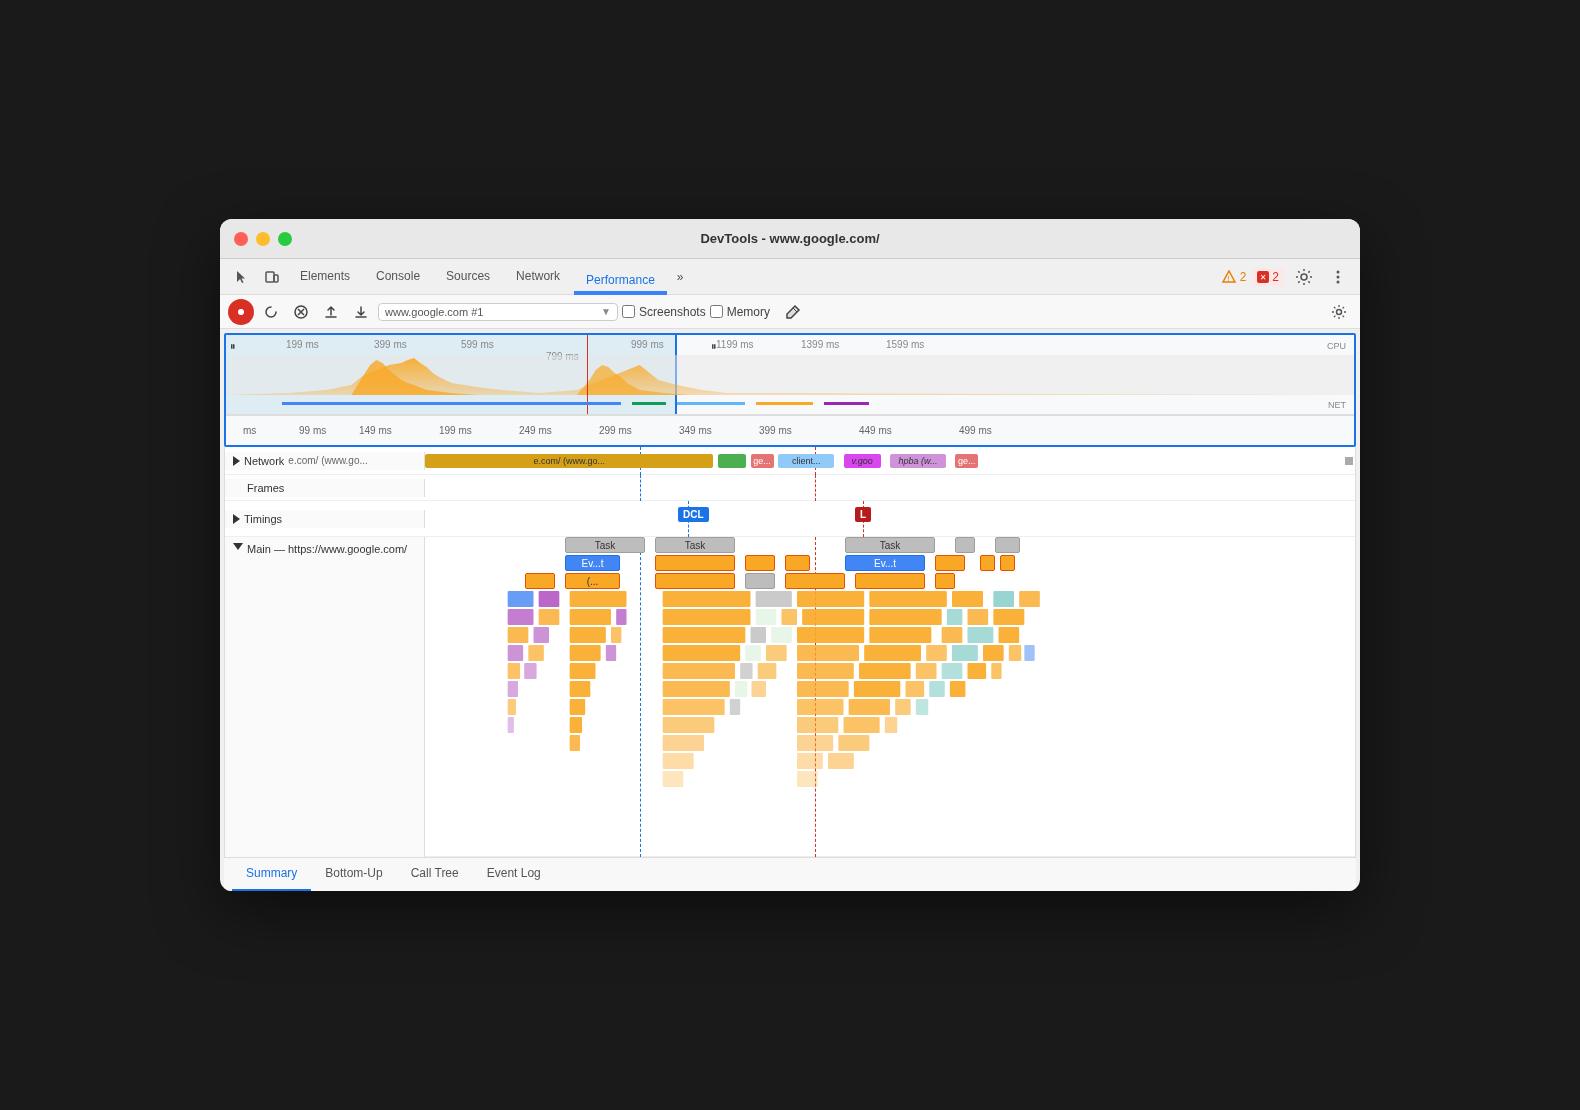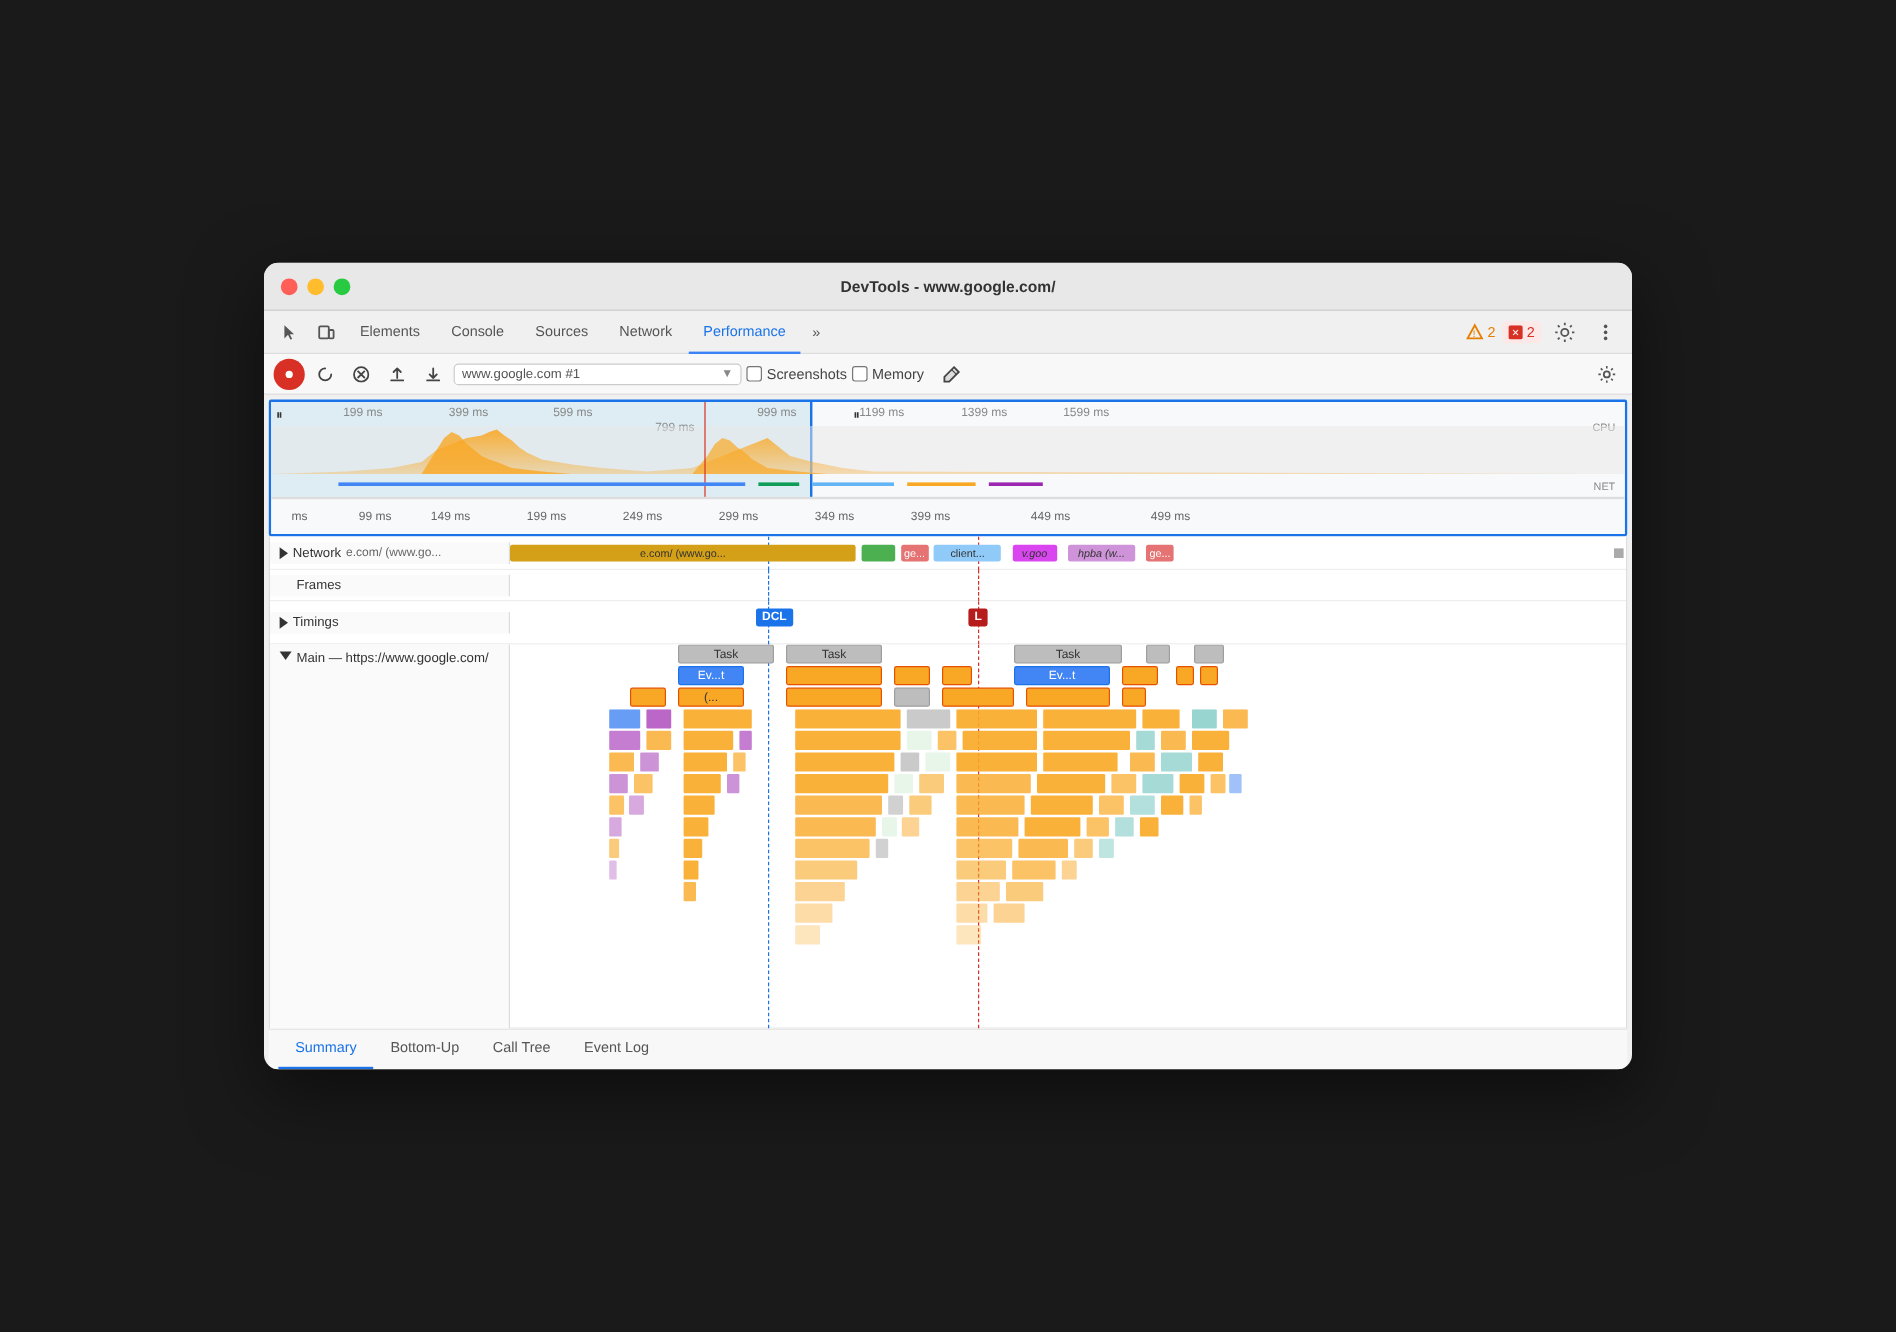--- a/index.html
+++ b/index.html
@@ -78,21 +78,22 @@
       color: #555;
       cursor: pointer;
       height: 36px;
       display: flex;
       align-items: center;
       border-bottom: 2px solid transparent;
       white-space: nowrap;
     }
     .tab-item.active {
       color: #1a73e8;
-      border-bottom: 2px solid #3b82f6;
+      border-bottom: 4px solid #3b82f6;
+      align-items: flex-end;
     }
     .tab-more {
       padding: 4px 8px;
       font-size: 12px;
       color: #555;
       cursor: pointer;
     }
     .tabs-right {
       margin-left: auto;
       display: flex;
@@ -561,21 +562,21 @@
 
       <span class="time-marker" style="left:60px;top:4px;">199 ms</span>
       <span class="time-marker" style="left:148px;top:4px;">399 ms</span>
       <span class="time-marker" style="left:235px;top:4px;">599 ms</span>
       <span class="time-marker" style="left:320px;top:4px;margin-top:12px;">799 ms</span>
       <span class="time-marker" style="left:405px;top:4px;">999 ms</span>
       <span class="time-marker" style="left:490px;top:4px;">1199 ms</span>
       <span class="time-marker" style="left:575px;top:4px;">1399 ms</span>
       <span class="time-marker" style="left:660px;top:4px;">1599 ms</span>
 
-      <span style="position:absolute;right:8px;top:16px;font-size:9px;color:#888;">CPU</span>
+      <span style="position:absolute;right:8px;top:6px;font-size:9px;color:#888;">CPU</span>
 
       <svg class="cpu-svg" style="position:absolute;left:0;top:20px;height:40px;" viewBox="0 0 900 40" preserveAspectRatio="none">
         <defs>
           <linearGradient id="cpuGrad" x1="0" y1="0" x2="0" y2="1">
             <stop offset="0%" stop-color="#f9a825" stop-opacity="0.9"></stop>
             <stop offset="100%" stop-color="#f9a825" stop-opacity="0.3"></stop>
           </linearGradient>
         </defs>
 
         <rect x="0" y="0" width="900" height="40" fill="#e8e8e8" opacity="0.5"></rect>
@@ -641,21 +642,21 @@
     <div class="track-row frames-row" style="height:26px;">
       <div class="track-label">
         <span style="font-size:11px;margin-left:14px;">Frames</span>
       </div>
       <div class="track-content" style="position:relative;height:26px;">
         <div class="dashed-line" style="left:215px;"></div>
         <div class="red-dashed-line" style="left:390px;"></div>
       </div>
     </div>
 
-    <div class="track-row timings-row" style="height:36px;">
+    <div class="track-row timings-row" style="height:36px;gap:48px;">
       <div class="track-label">
         <span class="triangle-right"></span>
         <span style="font-size:11px;">Timings</span>
       </div>
       <div class="track-content" style="position:relative;height:36px;">
         <div class="dashed-line" style="left:215px;"></div>
         <div class="red-dashed-line" style="left:390px;"></div>
         <div class="dcl-badge" style="left:205px;top:6px;">DCL</div>
         <div class="lcp-badge" style="left:382px;top:6px;">L</div>
       </div>

